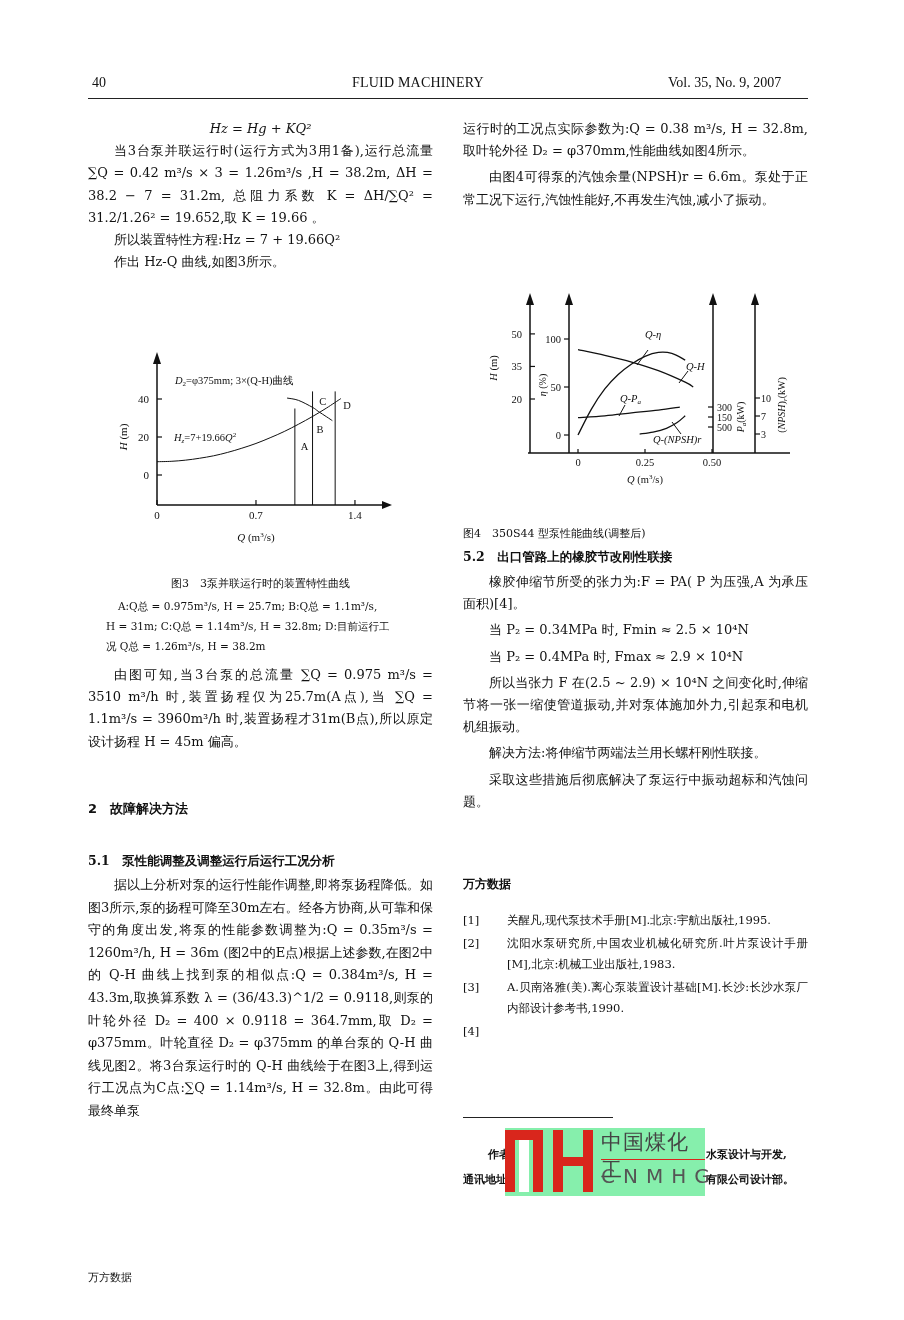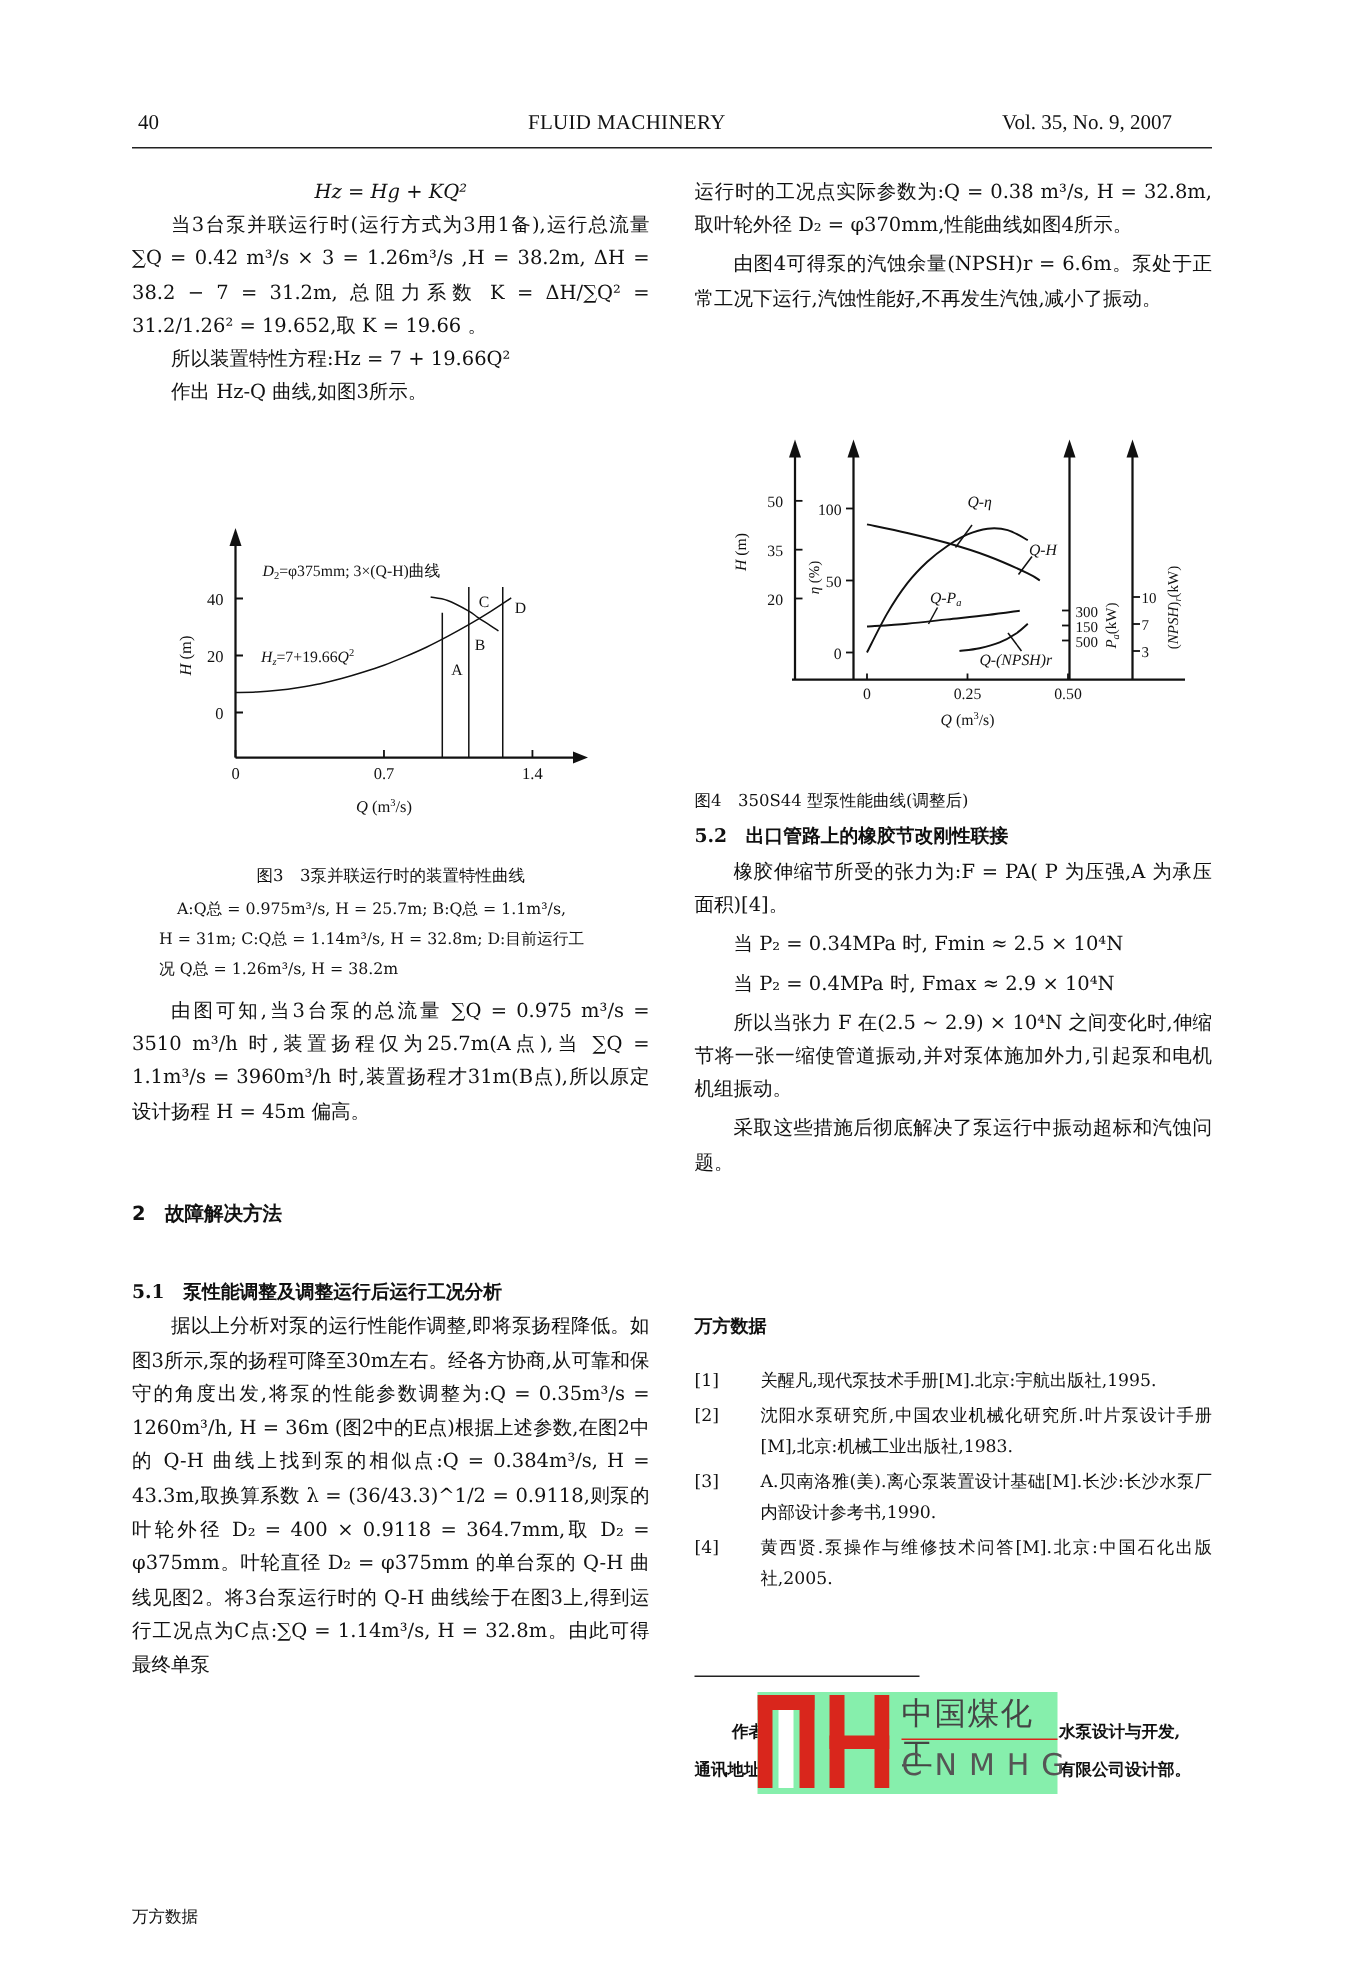--- a/index.html
+++ b/index.html
@@ -156,41 +156,41 @@
 
 <div class="col cap" style="left:463px;top:525px;width:345px;text-align:left;">图4　350S44 型泵性能曲线(调整后)</div>
 
 <div class="abs subsec" style="left:463px;top:549px;font-weight:bold;">5.2　出口管路上的橡胶节改刚性联接</div>
 
 <div class="col" style="left:463px;top:571px;width:345px;">
   <p class="indent">橡胶伸缩节所受的张力为:F = PA( P 为压强,A 为承压面积)[4]。</p>
   <p class="indent" style="margin-top:4px;">当 P₂ = 0.34MPa 时, Fmin ≈ 2.5 × 10⁴N</p>
   <p class="indent" style="margin-top:4px;">当 P₂ = 0.4MPa 时, Fmax ≈ 2.9 × 10⁴N</p>
   <p class="indent" style="margin-top:4px;">所以当张力 F 在(2.5 ~ 2.9) × 10⁴N 之间变化时,伸缩节将一张一缩使管道振动,并对泵体施加外力,引起泵和电机机组振动。</p>
+  <p class="indent" style="margin-top:4px;">解决方法:将伸缩节两端法兰用长螺杆刚性联接。</p>
   <p class="indent" style="margin-top:4px;">采取这些措施后彻底解决了泵运行中振动超标和汽蚀问题。</p>
 </div>
 
 <div class="abs sec" style="left:463px;top:876px;font-size:12px;">万方数据</div>
 
 <div class="col ref" style="left:463px;top:910px;width:345px;">
   <div class="ref-row">
     <span class="ref-num">[1]</span>
     <span>关醒凡,现代泵技术手册[M].北京:宇航出版社,1995.</span>
   </div>
   <div class="ref-row" style="margin-top:2px;">
     <span class="ref-num">[2]</span>
     <span>沈阳水泵研究所,中国农业机械化研究所.叶片泵设计手册[M],北京:机械工业出版社,1983.</span>
   </div>
   <div class="ref-row" style="margin-top:2px;">
     <span class="ref-num">[3]</span>
     <span>A.贝南洛雅(美).离心泵装置设计基础[M].长沙:长沙水泵厂内部设计参考书,1990.</span>
   </div>
   <div class="ref-row" style="margin-top:2px;">
     <span class="ref-num">[4]</span>
-    <span>黄西贤.泵操作与维修技术问答[M].北京:中国石化出版社,2005.</span>
   </div>
 </div>
 
 <div class="abs" style="left:463px;top:1117px;width:150px;border-top:1.5px solid #222;"></div>
 
 <div class="abs" style="left:488px;top:1147px;font-size:11px;font-weight:bold;">作者</div>
 <div class="abs" style="left:706px;top:1147px;font-size:11px;font-weight:bold;">水泵设计与开发,</div>
 <div class="abs" style="left:463px;top:1172px;font-size:11px;font-weight:bold;">通讯地址</div>
 <div class="abs" style="left:706px;top:1172px;font-size:11px;font-weight:bold;">有限公司设计部。</div>
 

